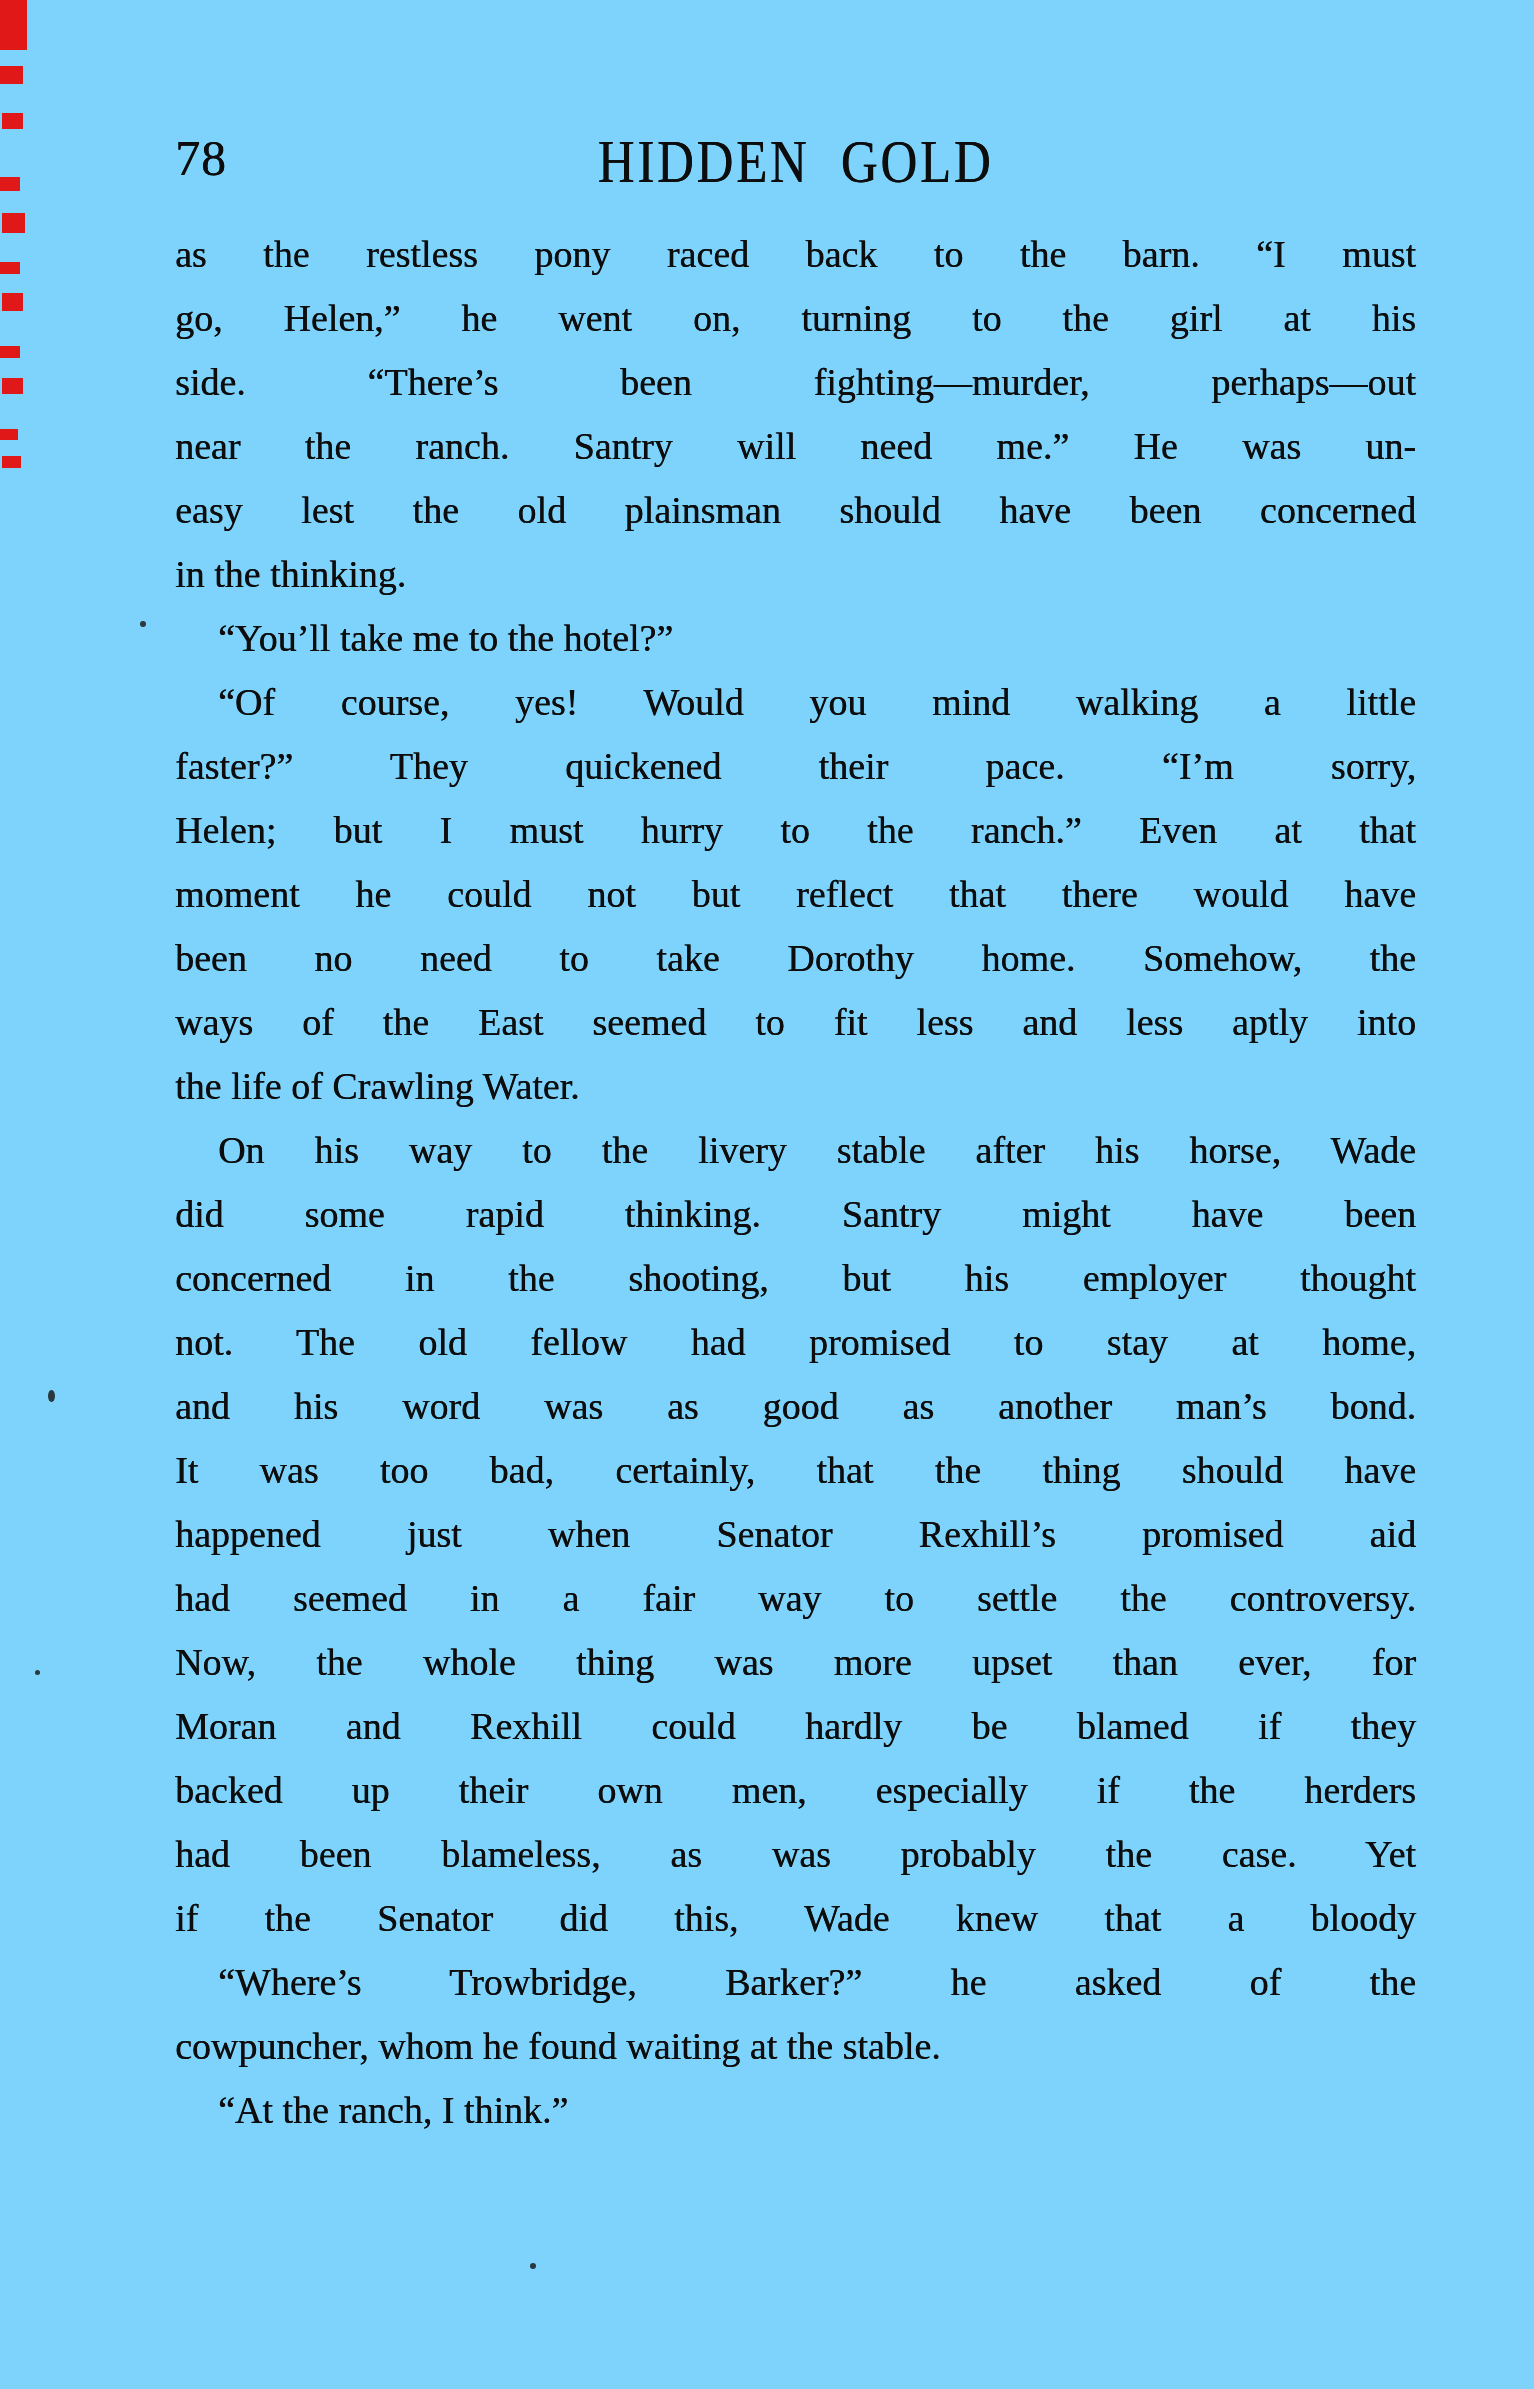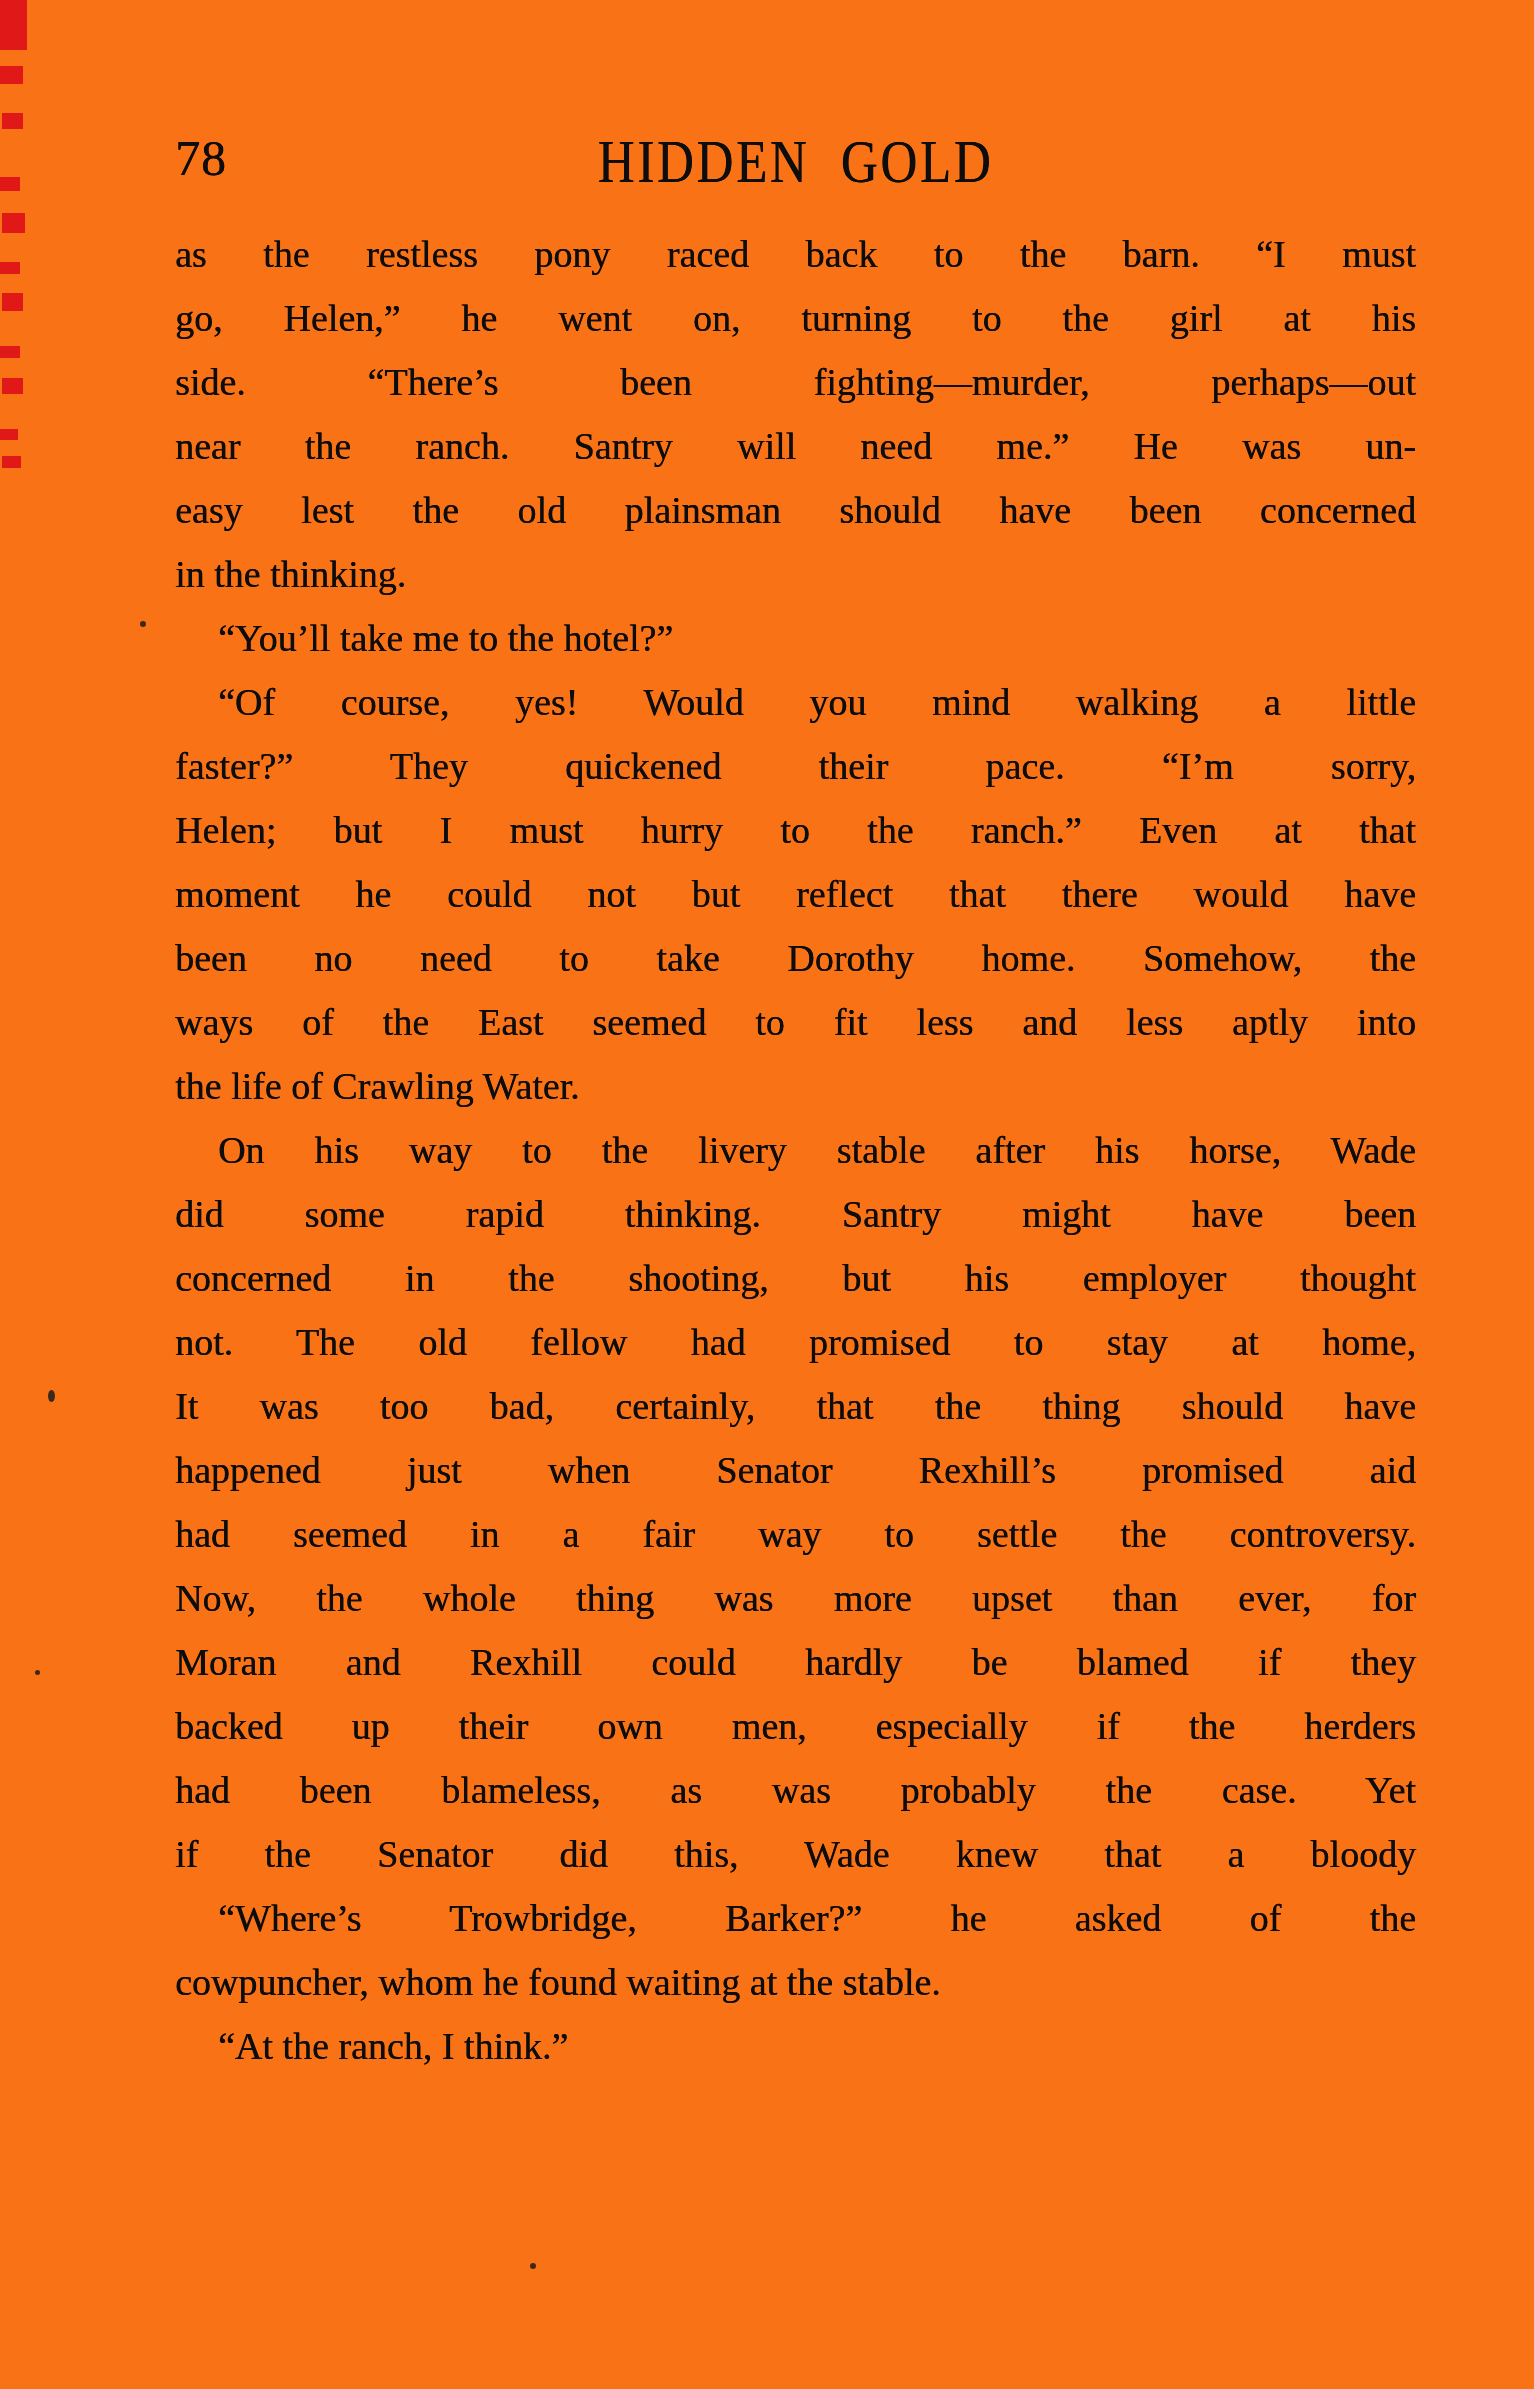--- a/index.html
+++ b/index.html
@@ -1,19 +1,19 @@
 <!DOCTYPE html>
 <html style="font-size:14px"><head>
 <meta charset="utf-8">
 <style>
   html,body{margin:0;padding:0;background:#888;}
   .page{
     position:relative;
     width:1535px;height:2389px;
-    background:#f97316;
+    background:#7dd3fc;
     overflow:hidden;
     font-family:"Liberation Serif","DejaVu Serif",serif;
     color:#0d0d0d;
   }
   
   .header-row{position:absolute;left:175px;top:131px;width:1241px;height:80px;}
   .page-number{
     position:absolute;left:0;top:1.8px;
     font-size:50px;line-height:1;
     letter-spacing:0.9px;
@@ -69,20 +69,21 @@
       <div class="line">faster?”  They quickened their pace.  “I’m sorry,</div>
       <div class="line">Helen; but I must hurry to the ranch.”  Even at that</div>
       <div class="line">moment he could not but reflect that there would have</div>
       <div class="line">been no need to take Dorothy home.  Somehow, the</div>
       <div class="line">ways of the East seemed to fit less and less aptly into</div>
       <div class="line nojust">the life of Crawling Water.</div>
       <div class="line indent">On his way to the livery stable after his horse, Wade</div>
       <div class="line">did some rapid thinking.  Santry might have been</div>
       <div class="line">concerned in the shooting, but his employer thought</div>
       <div class="line">not.  The old fellow had promised to stay at home,</div>
+      <div class="line">and his word was as good as another man’s bond.</div>
       <div class="line">It was too bad, certainly, that the thing should have</div>
       <div class="line">happened just when Senator Rexhill’s promised aid</div>
       <div class="line">had seemed in a fair way to settle the controversy.</div>
       <div class="line">Now, the whole thing was more upset than ever, for</div>
       <div class="line">Moran and Rexhill could hardly be blamed if they</div>
       <div class="line">backed up their own men, especially if the herders</div>
       <div class="line">had been blameless, as was probably the case.  Yet</div>
       <div class="line">if the Senator did this, Wade knew that a bloody</div>
       <div class="line indent">“Where’s Trowbridge, Barker?” he asked of the</div>
       <div class="line nojust">cowpuncher, whom he found waiting at the stable.</div>

